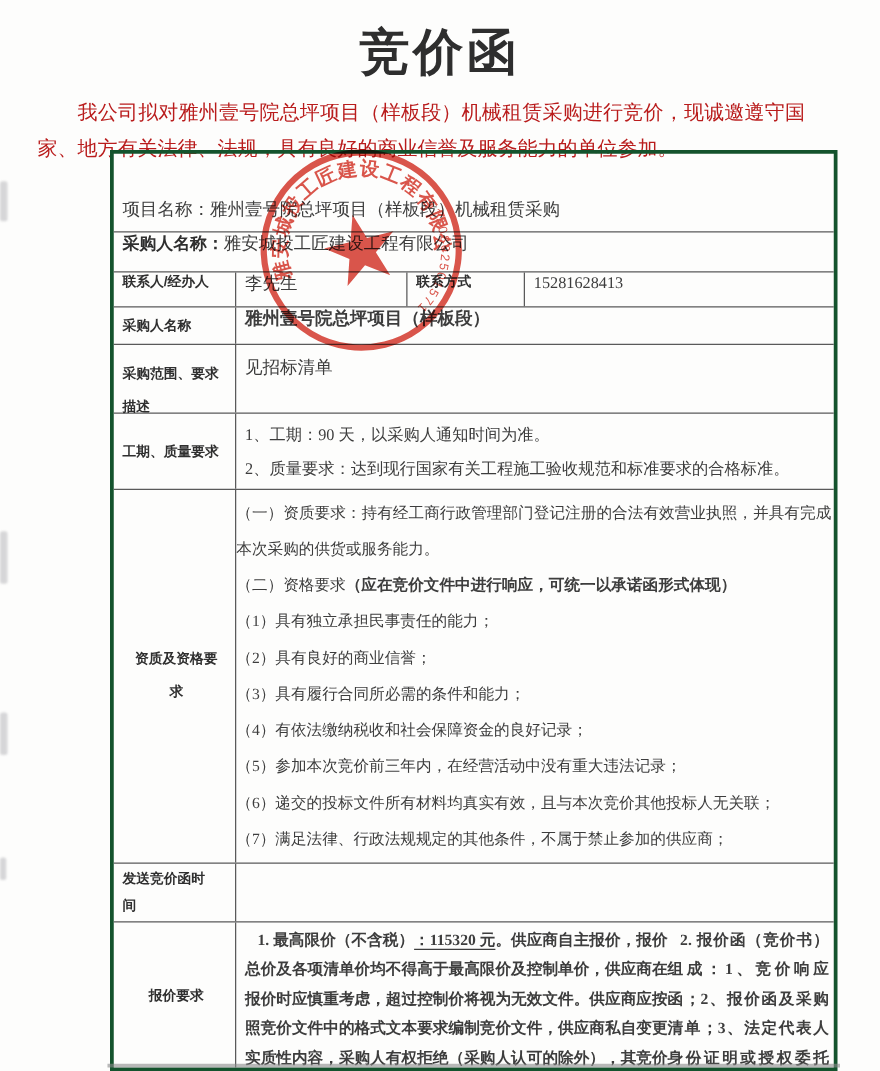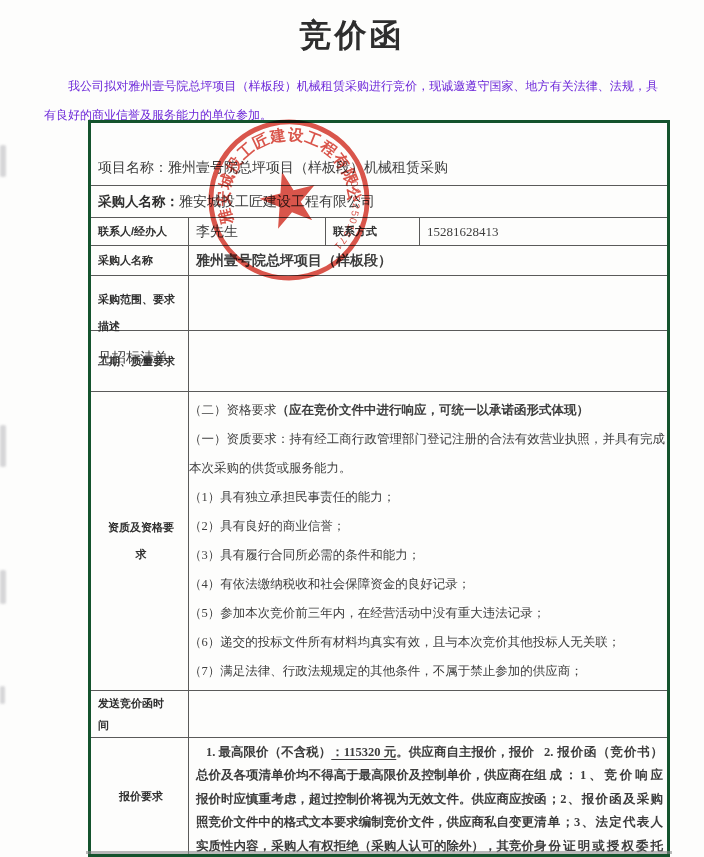--- a/index.html
+++ b/index.html
@@ -6,35 +6,35 @@
   body{
     width:704px;height:857px;position:relative;overflow:hidden;
     background:#fdfdfc;
     font-family:"Liberation Serif","DejaVu Serif",serif;
     color:#3a3a3a;
   }
   
   .smudge{position:absolute;left:0;background:#a8a8ad;opacity:.45;border-radius:2px;filter:blur(1px);}
   .page-title{
     position:absolute;top:14px;left:0;width:704px;text-align:center;
-    font-size:32px;font-weight:bold;letter-spacing:3px;color:#2e2e2e;
+    font-size:40px;font-weight:bold;letter-spacing:3px;color:#2e2e2e;
   }
   .intro{
     position:absolute;top:60px;left:30px;width:614px;
-    font-size:12px;line-height:29px;text-indent:2em;text-align:justify;color:#6d28d9;margin-left:14px;
+    font-size:16px;line-height:29px;text-indent:2em;text-align:justify;color:#b91c1c;
   }
   
   .doc-table{
     position:absolute;left:88px;top:120px;width:582px;
     border:3px solid #14532d;box-sizing:border-box;background:transparent;
     font-size:13px;color:#3d3d3d;
   }
   .trow{display:flex;border-bottom:1px solid #5a5a5a;box-sizing:border-box;}
   .trow:last-child{border-bottom:none;}
-  .cell{box-sizing:border-box;display:flex;align-items:center;padding:0 4px 0 7px;}
+  .cell{box-sizing:border-box;display:flex;align-items:flex-start;padding:0 4px 0 7px;}
   .cell.rb{border-right:1px solid #5a5a5a;}
   .lbl{font-weight:bold;font-size:11px;font-family:"Liberation Sans","DejaVu Sans",sans-serif;color:#2f2f2f;}
   .lblcol{width:98px;flex:none;flex-direction:column;justify-content:center;align-items:flex-start;}
   .lblcol.ctr{align-items:center;text-align:center;}
   .lblcol.top{justify-content:flex-start;padding-top:10px;}
   .grow{flex:1;min-width:0;}
   .vtop{align-items:flex-start;padding-top:9px;}
   .vbot{align-items:flex-end;padding-bottom:8px;}
   .f14{font-size:14px;}
   .bold{font-weight:bold;}
@@ -86,40 +86,44 @@
     <div class="cell rb f14" style="width:137px;flex:none;">李先生</div>
     <div class="cell rb lbl" style="width:94px;flex:none;">联系方式</div>
     <div class="cell grow" style="font-size:13px;">15281628413</div>
   </div>
 
   <div class="trow" style="height:30px;">
     <div class="cell rb lbl lblcol">采购人名称</div>
     <div class="cell grow f14 bold">雅州壹号院总坪项目（样板段）</div>
   </div>
 
-  <div class="trow" style="height:55px;flex-direction:column;">
+  <div class="trow" style="height:55px;">
     <div class="cell rb lblcol top lbl lh27">
       <span class="block">采购范围、要求</span>
       <span class="block">描述</span>
     </div>
     <div class="cell grow vtop f14">见招标清单</div>
   </div>
 
   <div class="trow" style="height:61px;">
     <div class="cell rb lblcol lbl">工期、质量要求</div>
+    <div class="cell grow lh27" style="flex-direction:column;align-items:flex-start;justify-content:center;">
+      <span class="block">1、工期：90 天，以采购人通知时间为准。</span>
+      <span class="block">2、质量要求：达到现行国家有关工程施工验收规范和标准要求的合格标准。</span>
+    </div>
   </div>
 
   <div class="trow" style="height:299px;">
     <div class="cell rb lblcol ctr lbl lh27">
       <span class="block">资质及资格要</span>
       <span class="block">求</span>
     </div>
     <div class="cell grow qual-list" style="flex-direction:column;align-items:stretch;justify-content:flex-start;">
+      <div>（一）资质要求：持有经工商行政管理部门登记注册的合法有效营业执照，并具有完成本次采购的供货或服务能力。</div>
       <div><span>（二）资格要求</span><span class="bold">（应在竞价文件中进行响应，可统一以承诺函形式体现）</span></div>
-      <div>（一）资质要求：持有经工商行政管理部门登记注册的合法有效营业执照，并具有完成本次采购的供货或服务能力。</div>
       <div>（1）具有独立承担民事责任的能力；</div>
       <div>（2）具有良好的商业信誉；</div>
       <div>（3）具有履行合同所必需的条件和能力；</div>
       <div>（4）有依法缴纳税收和社会保障资金的良好记录；</div>
       <div>（5）参加本次竞价前三年内，在经营活动中没有重大违法记录；</div>
       <div>（6）递交的投标文件所有材料均真实有效，且与本次竞价其他投标人无关联；</div>
       <div>（7）满足法律、行政法规规定的其他条件，不属于禁止参加的供应商；</div>
     </div>
   </div>
 

